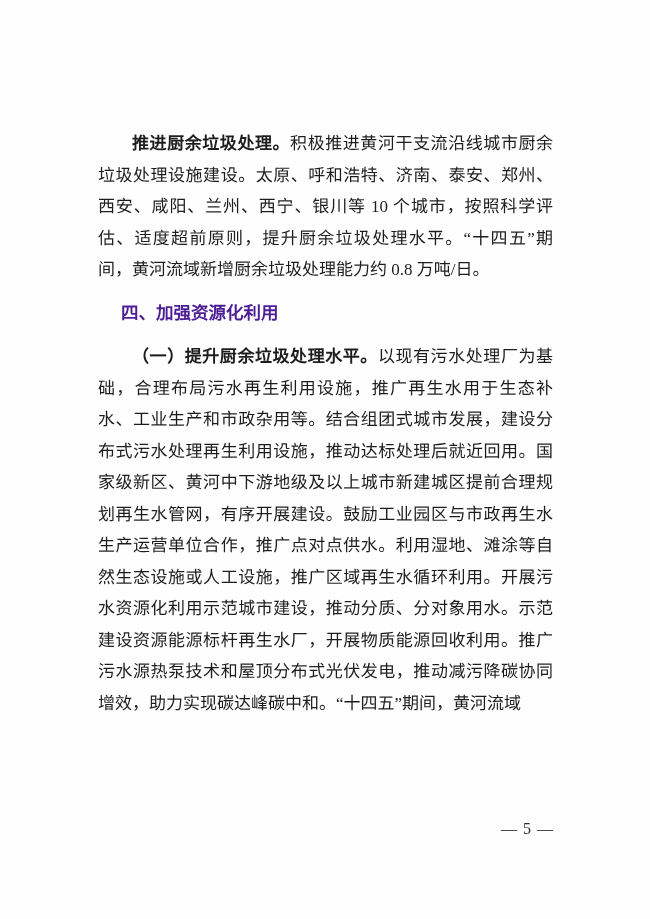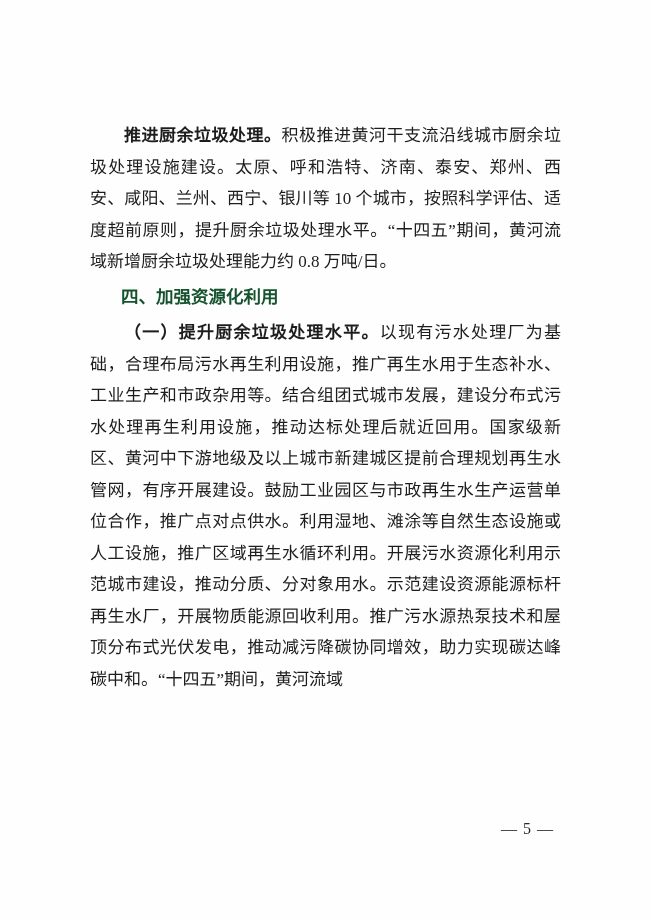--- a/index.html
+++ b/index.html
@@ -20,37 +20,37 @@
     position: absolute;
     left: 86px;
     top: 116px;
     width: 479px;
     font-size: 17px;
     line-height: 31.5px;
     text-align: justify;
     text-justify: inter-character;
   }
   .para {
-    margin: 4px;
+    margin: 12px;
     padding: 0;
     text-indent: 2em;
     word-break: break-all;
   }
   .para .lead {
     font-weight: bold;
   }
   .heading {
     margin: 0;
     padding: 0;
     text-indent: 2em;
     font-family: "Liberation Sans", "DejaVu Sans", sans-serif;
     font-weight: bold;
     font-size: 17.5px;
     line-height: 31.5px;
-    color: #14532d;
+    color: #4c1d95;
   }
   .page-footer {
     position: absolute;
     top: 819px;
     right: 96px;
     font-size: 16px;
     line-height: 20px;
     letter-spacing: 1px;
     color: #2a2a2a;
     font-family: "Liberation Serif", "DejaVu Serif", serif;

